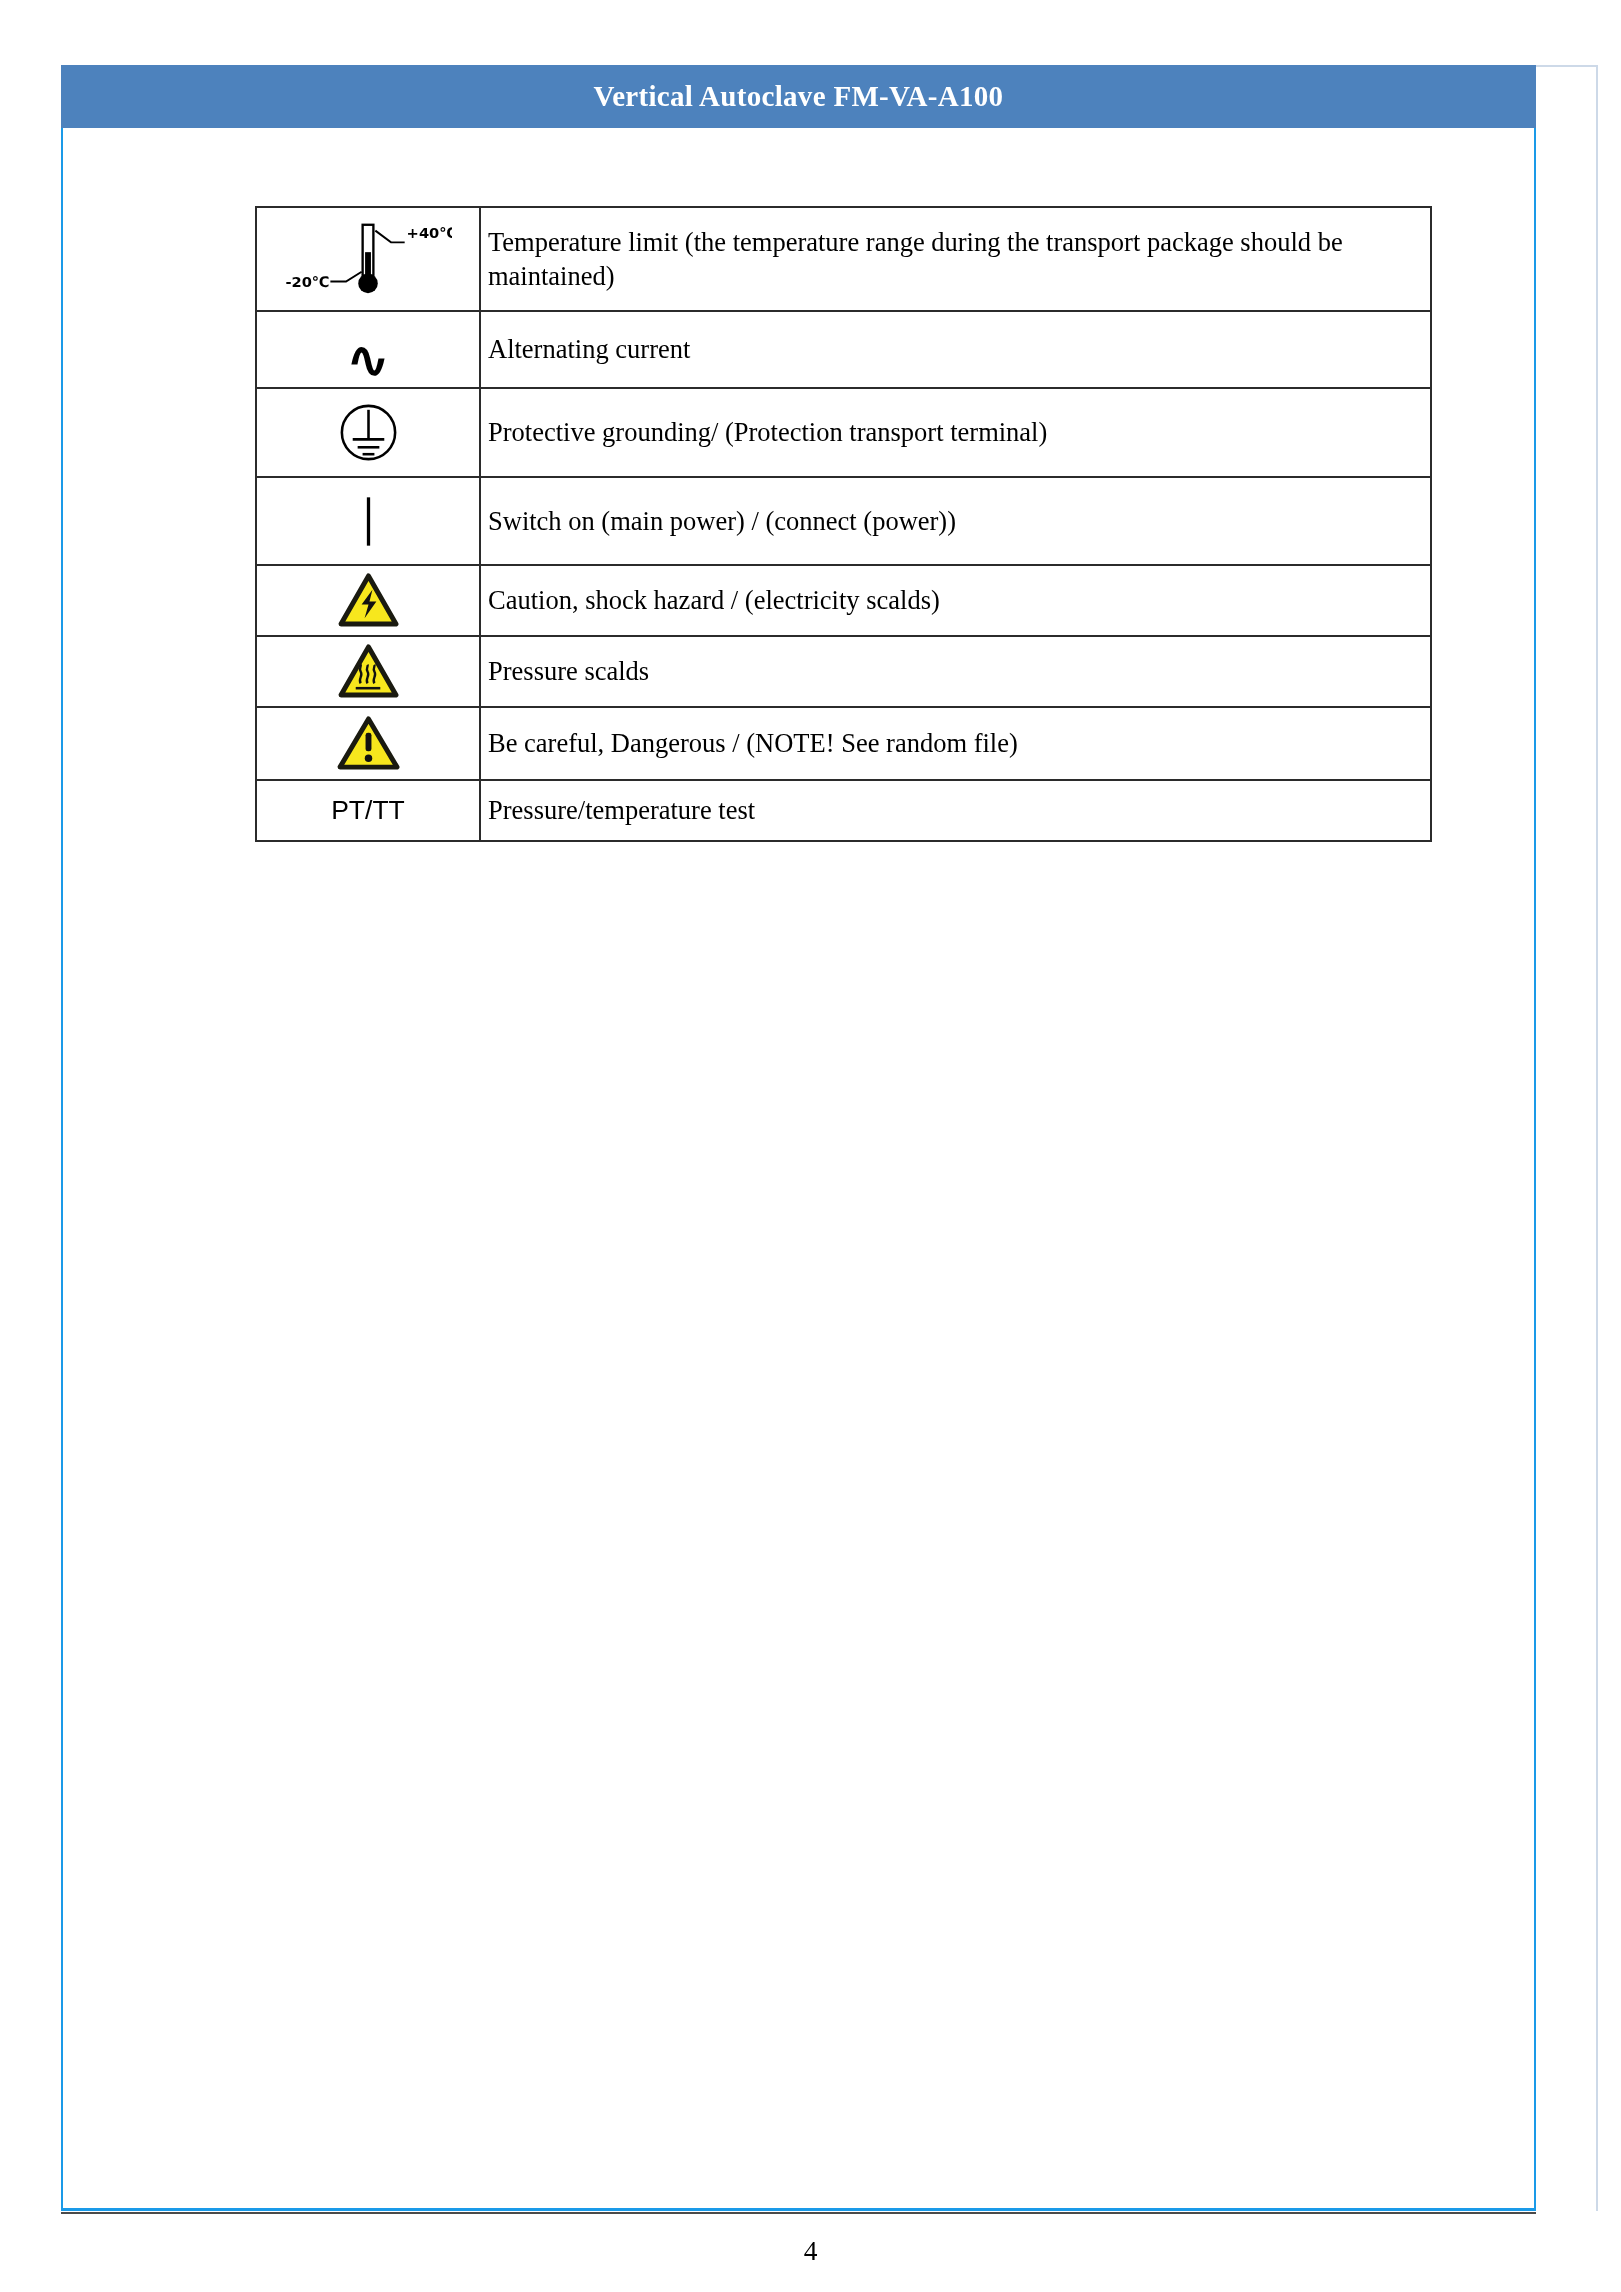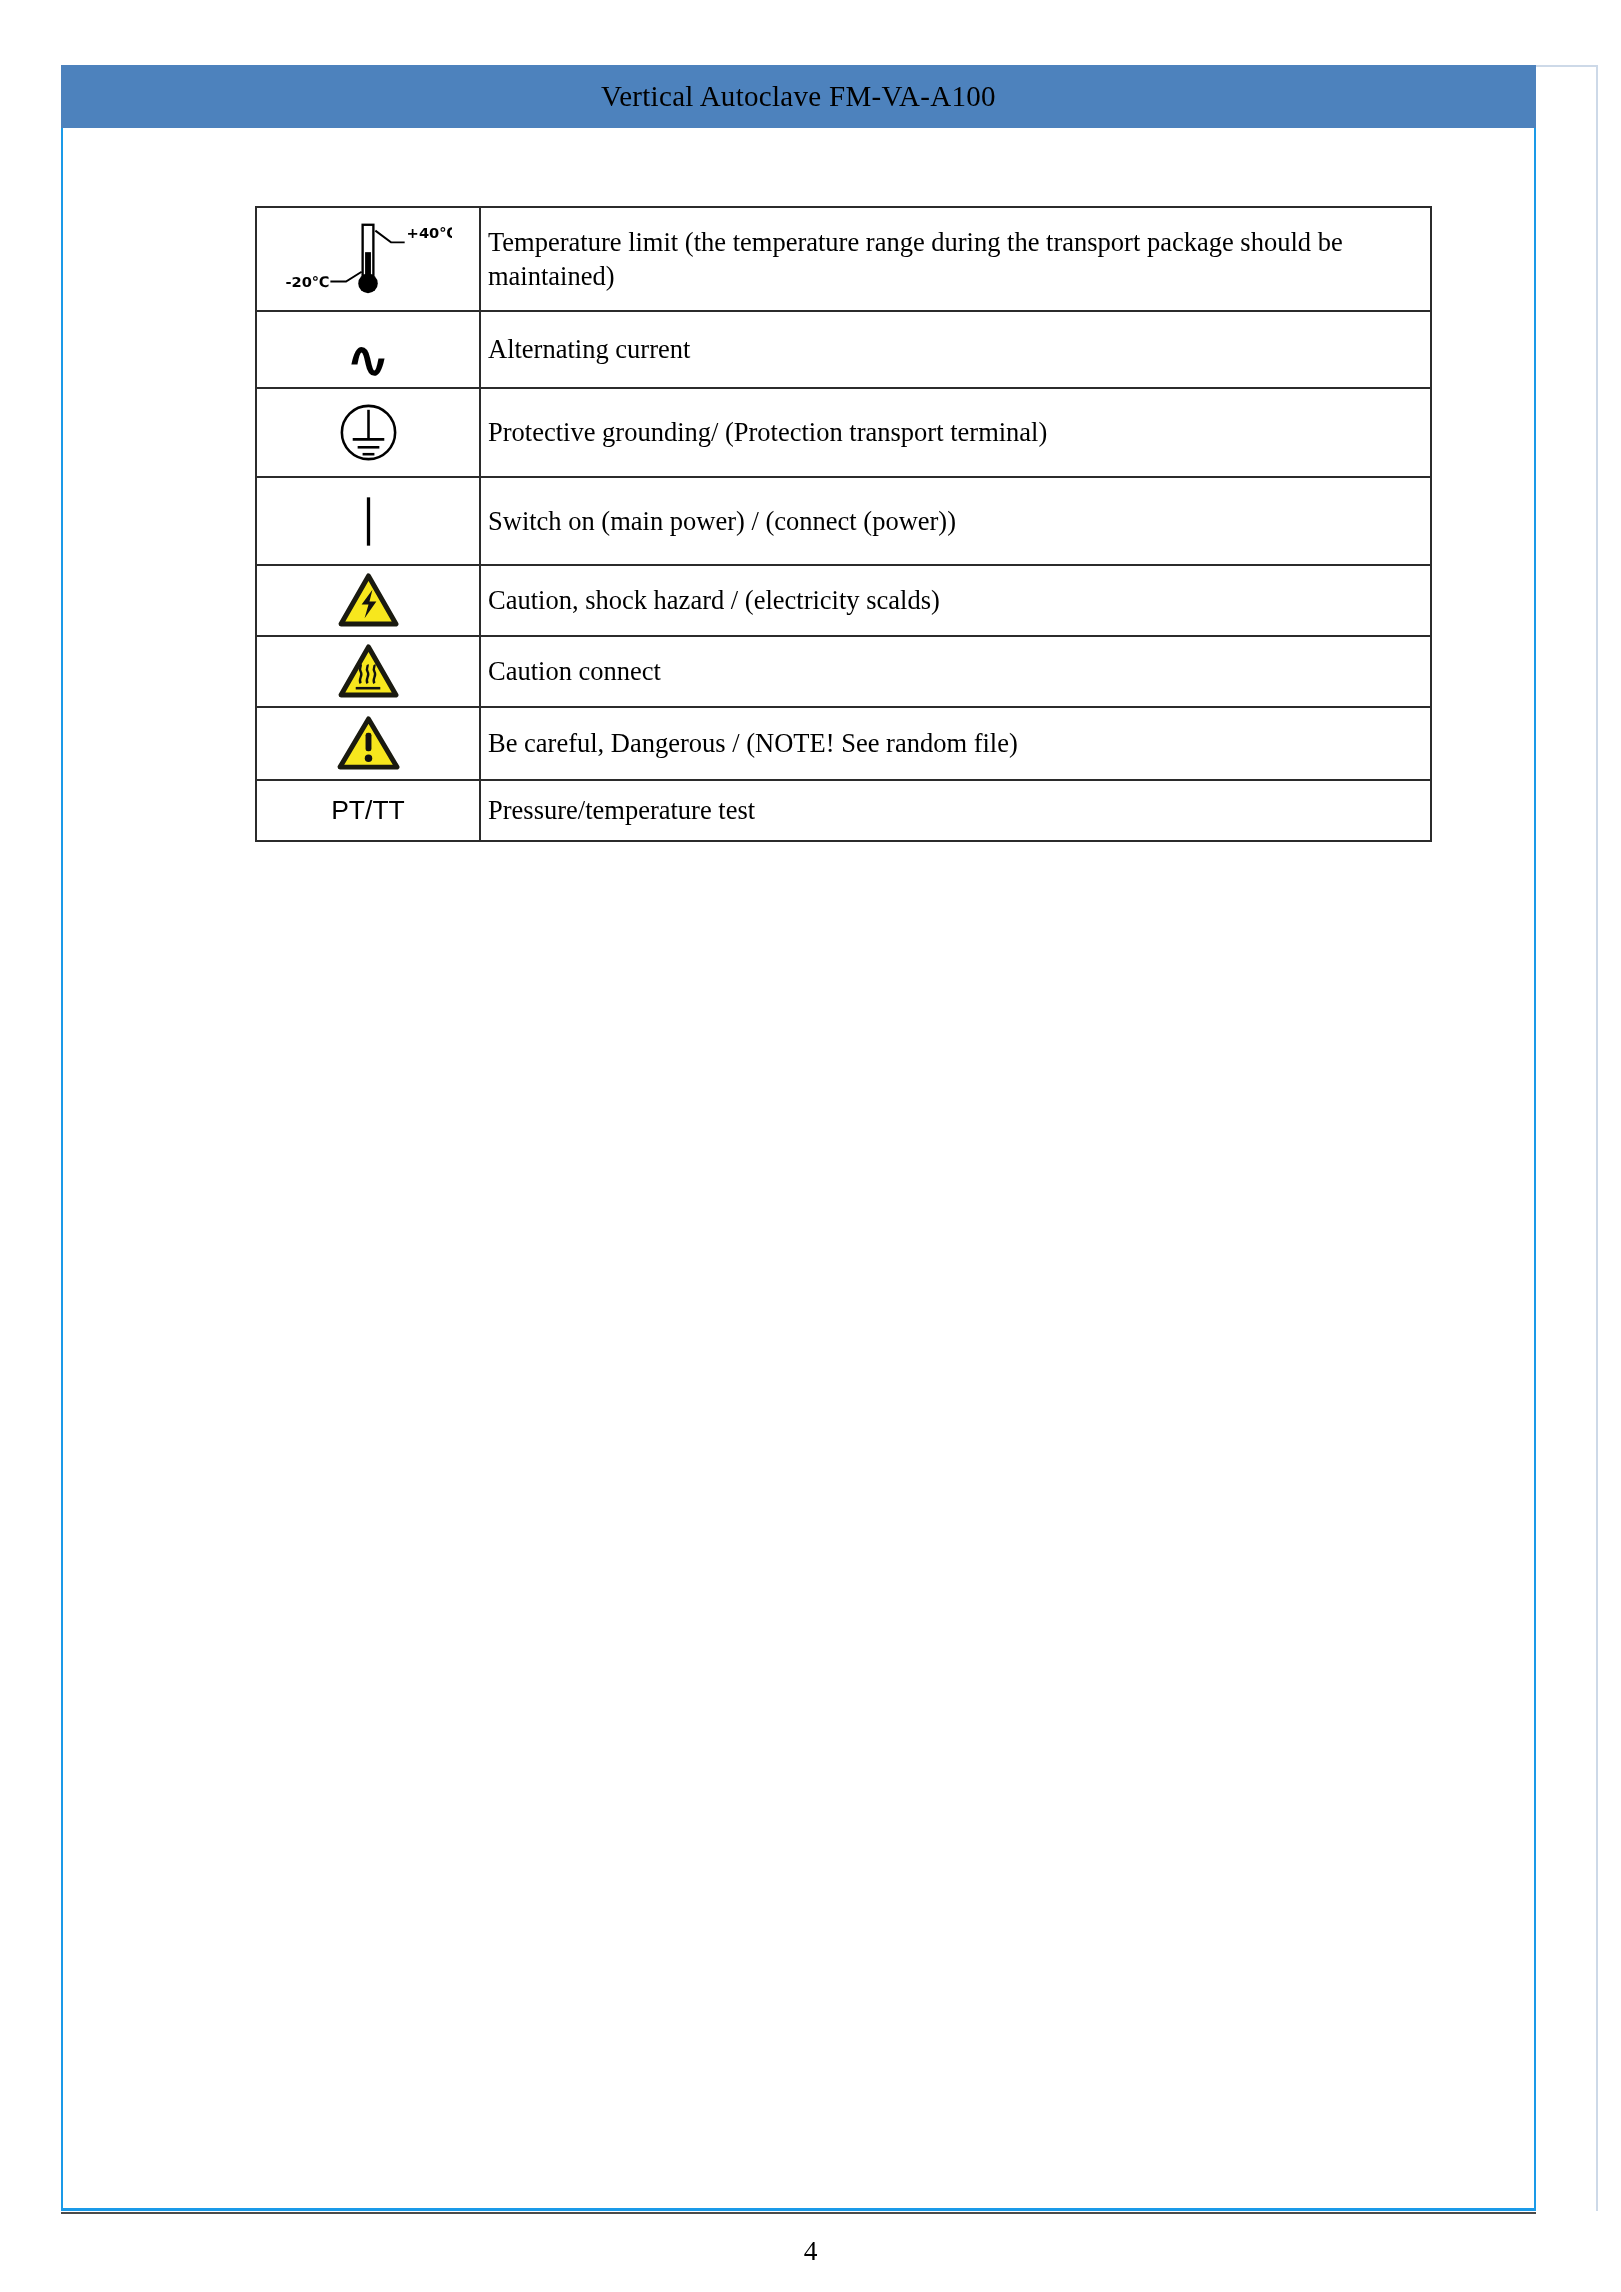--- a/index.html
+++ b/index.html
@@ -62,23 +62,23 @@
     left: 61px;
     top: 65px;
     width: 1475px;
     height: 63px;
     background: #4d82bd;
     display: flex;
     align-items: center;
     justify-content: center;
   }
   #header-title {
-    color: #000000;
+    color: #ffffff;
     font-size: 29px;
-    font-weight: normal;
+    font-weight: bold;
     letter-spacing: 0.3px;
     font-family: "Liberation Serif", "DejaVu Serif", serif;
     white-space: nowrap;
   }
 
   
   #symbol-table {
     position: absolute;
     left: 255px;
     top: 206px;
@@ -237,21 +237,21 @@
         <div class="sym-box">
           <svg width="61" height="55" viewBox="0 0 62 56" aria-hidden="true">
             <path d="M31 3 L59 52 L3 52 Z" fill="#f7e71d" stroke="#1a1a10" stroke-width="5" stroke-linejoin="round"></path>
             <path d="M23 40 C20 35 26 33 23 28 C21 25 24 23 23 21" fill="none" stroke="#111111" stroke-width="2.4"></path>
             <path d="M30 40 C27 35 33 33 30 28 C28 25 31 23 30 21" fill="none" stroke="#111111" stroke-width="2.4"></path>
             <path d="M37 40 C34 35 40 33 37 28 C35 25 38 23 37 21" fill="none" stroke="#111111" stroke-width="2.4"></path>
             <line x1="18" y1="45" x2="43" y2="45" stroke="#111111" stroke-width="2.6"></line>
           </svg>
         </div>
       </td>
-      <td class="desc-cell">Caution connect</td>
+      <td class="desc-cell">Pressure scalds</td>
     </tr>
 
     <tr class="row-short">
       <td class="sym-cell">
         <div class="sym-box">
           <svg width="65" height="57" viewBox="0 0 66 58" aria-hidden="true">
             <path d="M33 4 L62 53 L4 53 Z" fill="#f7e71d" stroke="#1a1a10" stroke-width="5" stroke-linejoin="round"></path>
             <rect x="30" y="18" width="6" height="19" rx="2.5" fill="#111111"></rect>
             <circle cx="33" cy="44" r="3.8" fill="#111111"></circle>
           </svg>

